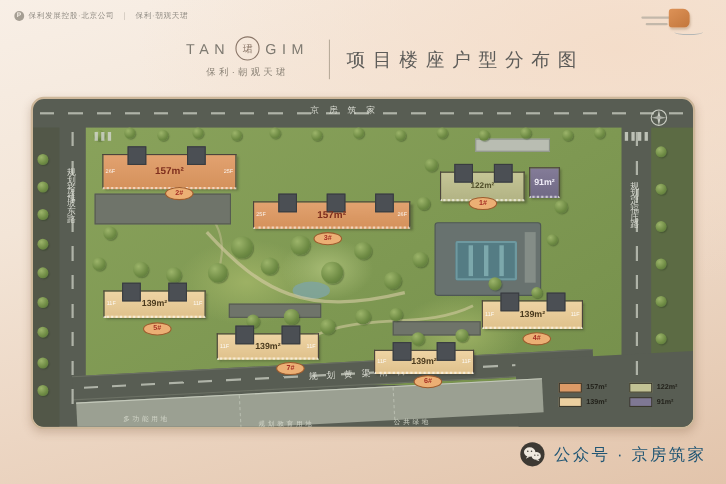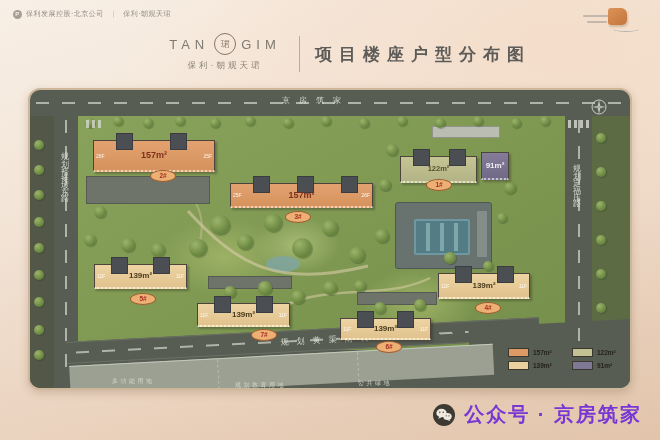--- a/index.html
+++ b/index.html
@@ -18,21 +18,21 @@
     font-size:6px;font-weight:700;display:flex;align-items:center;justify-content:center;}
   .company-sep{color:#b7b0a5;margin:0 2px;}
   .logo-block{left:158px;top:33px;width:134px;text-align:center;}
   .logo-row{display:flex;align-items:center;justify-content:center;gap:5px;}
   .logo-word{font-size:13px;letter-spacing:5px;color:#7d7970;font-weight:500;}
   .logo-seal{width:20px;height:20px;border:1.3px solid #8a7668;border-radius:50%;
     display:flex;align-items:center;justify-content:center;flex:0 0 auto;
     color:#8a7668;font-size:9px;line-height:1;}
   .logo-sub{margin-top:5px;font-size:8.5px;letter-spacing:3px;color:#8b8377;}
   .header-divider{left:299px;top:36px;width:1px;height:36px;background:#b9ac9b;}
-  .page-title{left:315px;top:43px;font-size:17px;font-weight:700;letter-spacing:7px;color:#5d5c59;}
+  .page-title{left:315px;top:43px;font-size:17px;font-weight:400;letter-spacing:7px;color:#5d5c59;}
   .stamp{left:583px;top:6px;width:58px;height:42px;}
   .stamp .l1,.stamp .l2{position:absolute;height:2px;background:#b6aea1;border-radius:1px;opacity:.8;}
   .stamp .l1{left:0;top:9px;width:26px;}
   .stamp .l2{left:4px;top:15px;width:20px;}
   .stamp .blob{position:absolute;right:14px;top:2px;width:19px;height:17px;border-radius:3px 6px 5px 3px;
     background:linear-gradient(145deg,#dd9257,#c2763c);box-shadow:1px 2px 2px rgba(120,80,40,.25);}
   .stamp .wave{position:absolute;right:2px;top:20px;width:26px;height:5px;
     border-bottom:1.5px solid #9aa7ad;border-radius:50%;opacity:.7;}
   
   .map{left:28px;top:88px;width:604px;height:302px;border:2px solid #cdb79a;border-radius:12px;
@@ -88,21 +88,21 @@
     font-size:6.5px;font-weight:700;color:#a62f24;display:flex;align-items:center;justify-content:center;line-height:1;z-index:6;}
   
   .legend{left:478px;top:256px;display:grid;grid-template-columns:62px 56px;grid-auto-rows:13px;column-gap:2px;z-index:8;}
   .legend .item{display:flex;align-items:center;gap:4px;}
   .legend .sw{width:19px;height:7px;border:1px solid #3a382c;flex:0 0 auto;}
   .legend .lb{font-size:6.5px;color:#23221b;font-weight:600;}
   .crosswalk{position:absolute;display:flex;gap:3px;}
   .crosswalk i{width:3px;height:8px;background:#cfd2c8;opacity:.85;}
   
   .footer{right:18px;top:401px;display:flex;align-items:center;gap:8px;}
-  .footer .txt{font-size:20px;font-weight:700;letter-spacing:2px;color:#6d28d9;opacity:.9;}
+  .footer .txt{font-size:15px;font-weight:400;letter-spacing:2px;color:#0c4a6e;opacity:.9;}
 </style>
 </head>
 <body>
 
 <div class="abs company-bar">
   <span class="company-logo">P</span>
   <span>保利发展控股·北京公司</span>
   <span class="company-sep">｜</span>
   <span>保利·朝观天珺</span>
 </div>

